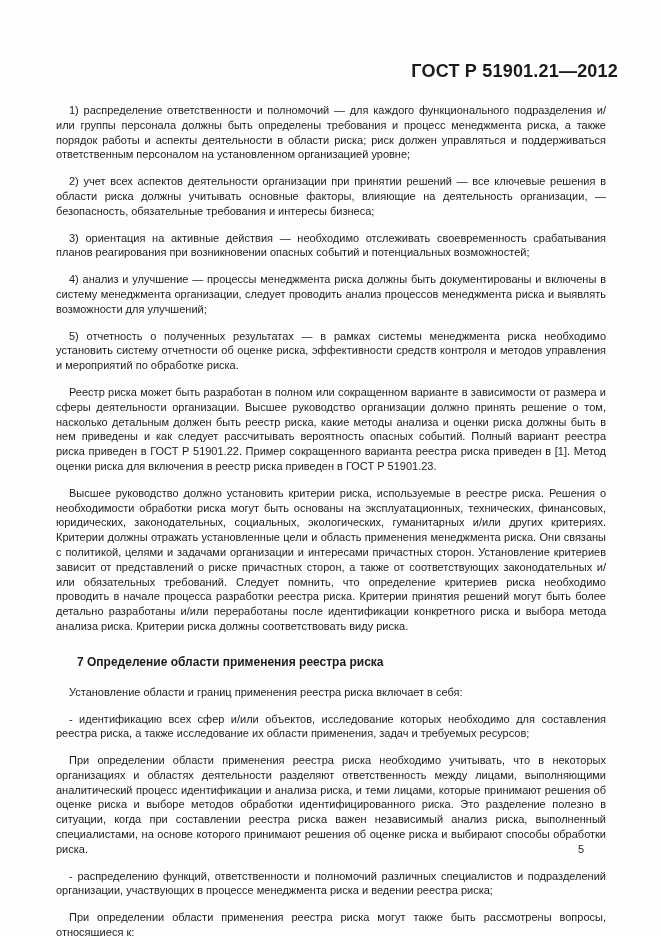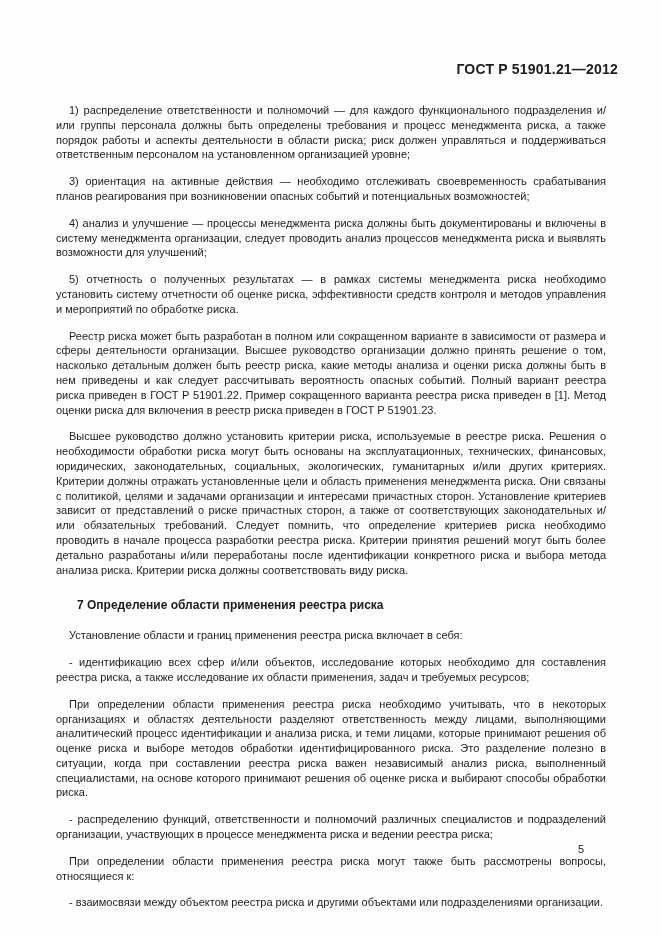--- a/index.html
+++ b/index.html
@@ -16,21 +16,21 @@
     color: #1c1c1c;
     overflow: hidden;
   }
   .running-header {
     position: absolute;
     top: 61px;
     left: 44px;
     width: 574px;
     text-align: right;
     font-weight: bold;
-    font-size: 14px;
+    font-size: 18px;
     letter-spacing: 0.2px;
   }
   .body-text {
     position: absolute;
     top: 91px;
     left: 44px;
     width: 574px;
     font-size: 11px;
     line-height: 14.8px;
     text-align: justify;
@@ -62,20 +62,21 @@
 <body>
 
 <div class="page">
 
   <div class="running-header">
     <span>ГОСТ Р 51901.21—2012</span>
   </div>
 
   <div class="body-text">
     <p class="para">1) распределение ответственности и полномочий — для каждого функционального подразделения и/или группы персонала должны быть определены требования и процесс менеджмента риска, а также порядок работы и аспекты деятельности в области риска; риск должен управляться и поддерживаться ответственным персоналом на установленном организацией уровне;</p>
+    <p class="para">2) учет всех аспектов деятельности организации при принятии решений — все ключевые решения в области риска должны учитывать основные факторы, влияющие на деятельность организации, — безопасность, обязательные требования и интересы бизнеса;</p>
     <p class="para">3) ориентация на активные действия — необходимо отслеживать своевременность срабатывания планов реагирования при возникновении опасных событий и потенциальных возможностей;</p>
     <p class="para">4) анализ и улучшение — процессы менеджмента риска должны быть документированы и включены в систему менеджмента организации, следует проводить анализ процессов менеджмента риска и выявлять возможности для улучшений;</p>
     <p class="para">5) отчетность о полученных результатах — в рамках системы менеджмента риска необходимо установить систему отчетности об оценке риска, эффективности средств контроля и методов управления и мероприятий по обработке риска.</p>
     <p class="para">Реестр риска может быть разработан в полном или сокращенном варианте в зависимости от размера и сферы деятельности организации. Высшее руководство организации должно принять решение о том, насколько детальным должен быть реестр риска, какие методы анализа и оценки риска должны быть в нем приведены и как следует рассчитывать вероятность опасных событий. Полный вариант реестра риска приведен в ГОСТ Р 51901.22. Пример сокращенного варианта реестра риска приведен в [1]. Метод оценки риска для включения в реестр риска приведен в ГОСТ Р 51901.23.</p>
     <p class="para">Высшее руководство должно установить критерии риска, используемые в реестре риска. Решения о необходимости обработки риска могут быть основаны на эксплуатационных, технических, финансовых, юридических, законодательных, социальных, экологических, гуманитарных и/или других критериях. Критерии должны отражать установленные цели и область применения менеджмента риска. Они связаны с политикой, целями и задачами организации и интересами причастных сторон. Установление критериев зависит от представлений о риске причастных сторон, а также от соответствующих законодательных и/или обязательных требований. Следует помнить, что определение критериев риска необходимо проводить в начале процесса разработки реестра риска. Критерии принятия решений могут быть более детально разработаны и/или переработаны после идентификации конкретного риска и выбора метода анализа риска. Критерии риска должны соответствовать виду риска.</p>
     <h2 class="section-heading">7 Определение области применения реестра риска</h2>
     <p class="para">Установление области и границ применения реестра риска включает в себя:</p>
     <p class="para">- идентификацию всех сфер и/или объектов, исследование которых необходимо для составления реестра риска, а также исследование их области применения, задач и требуемых ресурсов;</p>
     <p class="para">При определении области применения реестра риска необходимо учитывать, что в некоторых организациях и областях деятельности разделяют ответственность между лицами, выполняющими аналитический процесс идентификации и анализа риска, и теми лицами, которые принимают решения об оценке риска и выборе методов обработки идентифицированного риска. Это разделение полезно в ситуации, когда при составлении реестра риска важен независимый анализ риска, выполненный специалистами, на основе которого принимают решения об оценке риска и выбирают способы обработки риска.</p>
     <p class="para">- распределению функций, ответственности и полномочий различных специалистов и подразделений организации, участвующих в процессе менеджмента риска и ведении реестра риска;</p>

